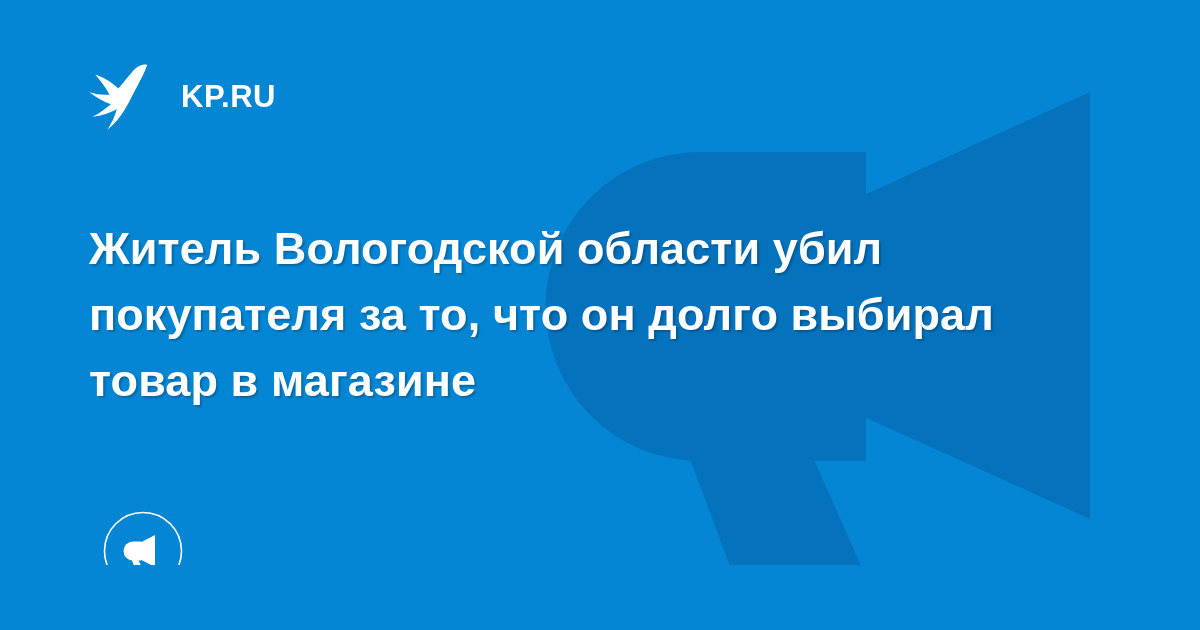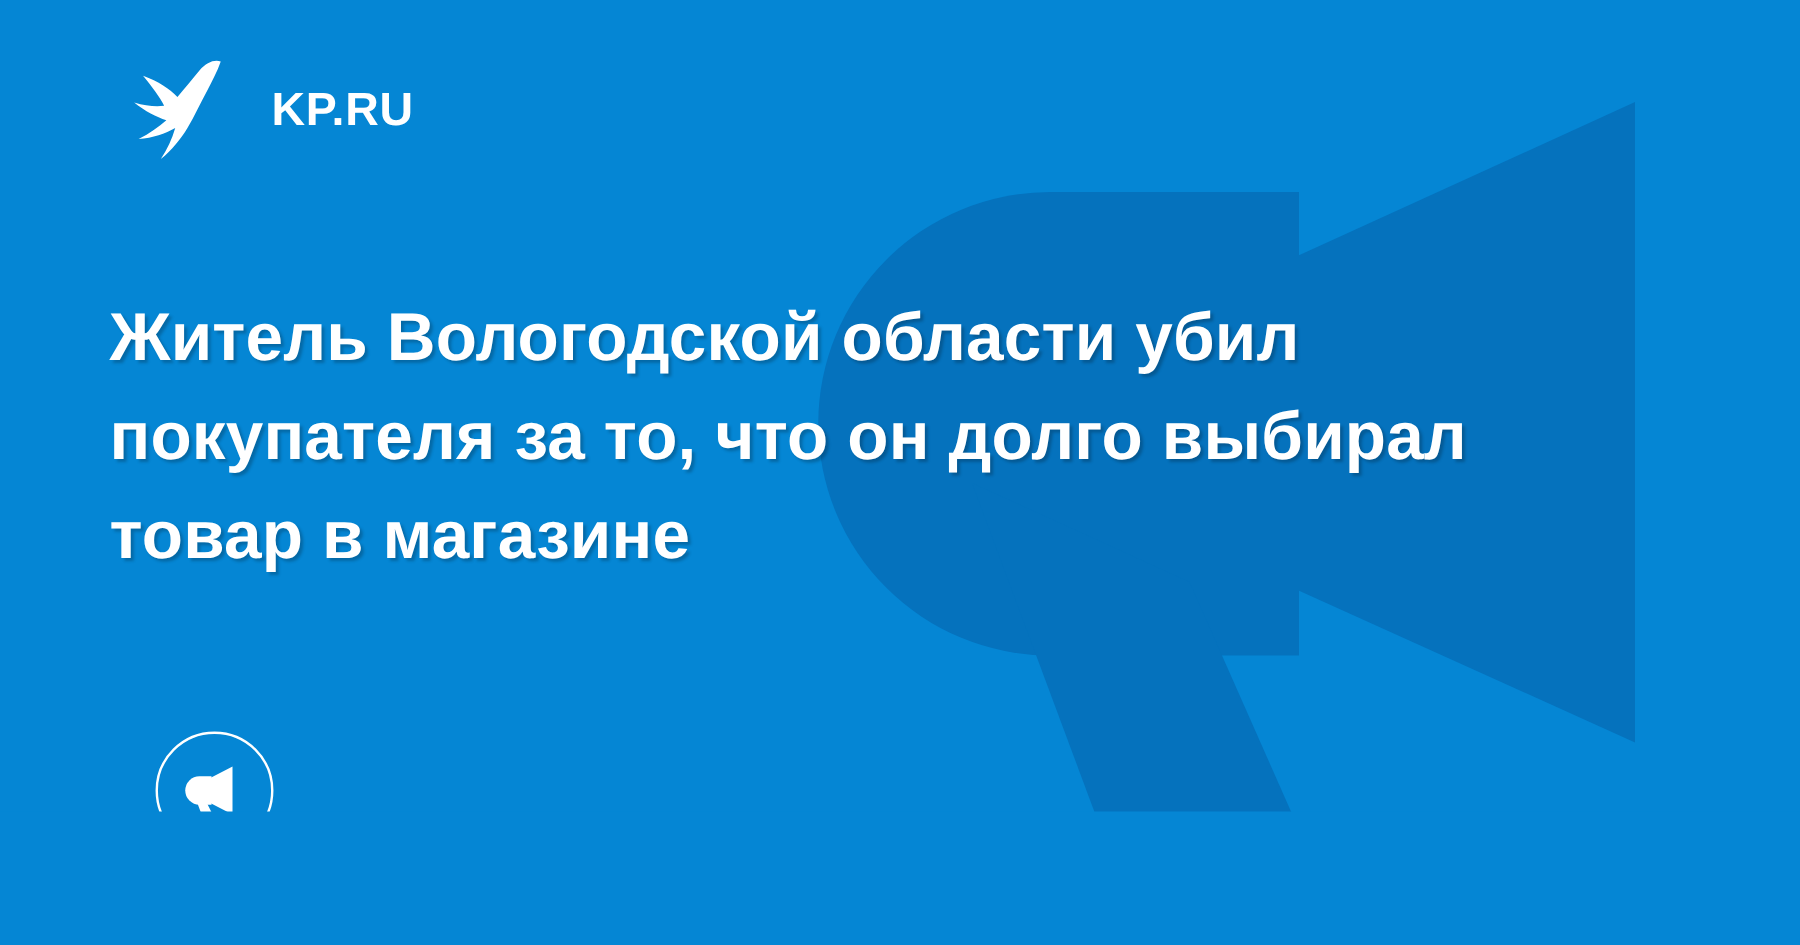--- a/index.html
+++ b/index.html
@@ -8,20 +8,21 @@
     font-family:"Liberation Sans", sans-serif;
     background:#0586d4;
     position:relative;
   }
 
   .canvas {
     position:absolute; inset:0;
     width:1200px; height:541px;
     background:#0586d4;
     overflow:hidden;
+    margin-top:24px;
   }
 
   
   .watermark {
     position:absolute; left:0; top:0;
     width:1200px; height:630px;
     pointer-events:none;
   }
 
   
@@ -36,21 +37,21 @@
     font-size:31px;
     font-weight:bold;
     letter-spacing:0.5px;
     line-height:1;
     white-space:nowrap;
   }
 
   
   .headline {
     position:absolute;
-    left:73px; top:192px;
+    left:89px; top:192px;
     width:1000px;
     color:#ffffff;
     font-size:45px;
     font-weight:bold;
     line-height:66px;
     letter-spacing:0.1px;
     text-shadow:2px 2px 2px rgba(0,0,0,0.22);
     white-space:pre-line;
   }
 

